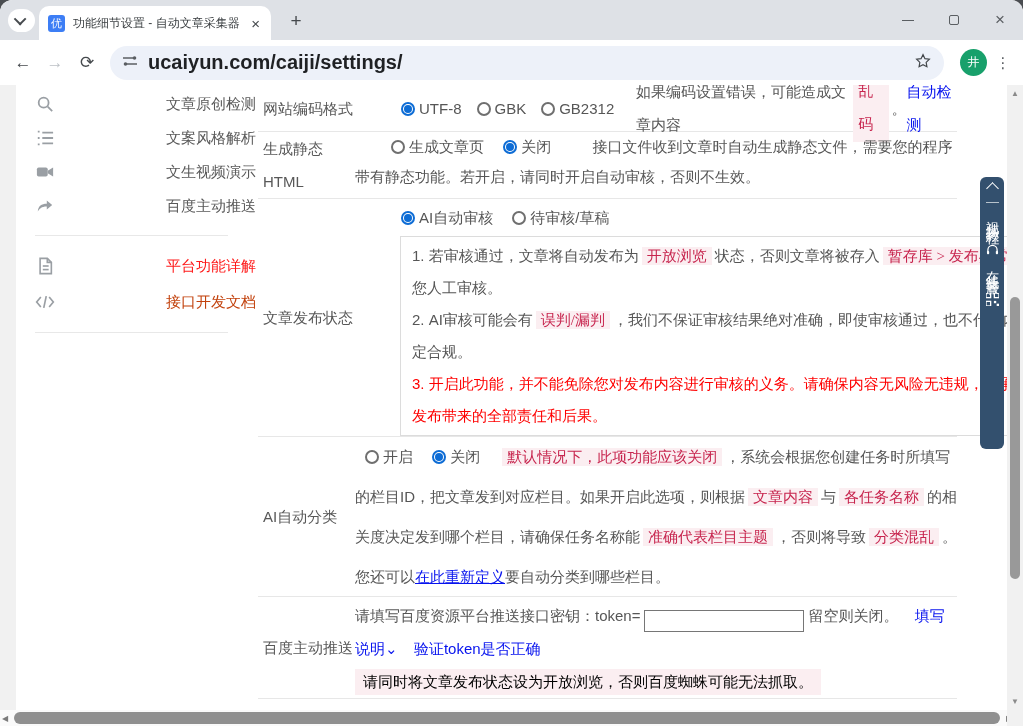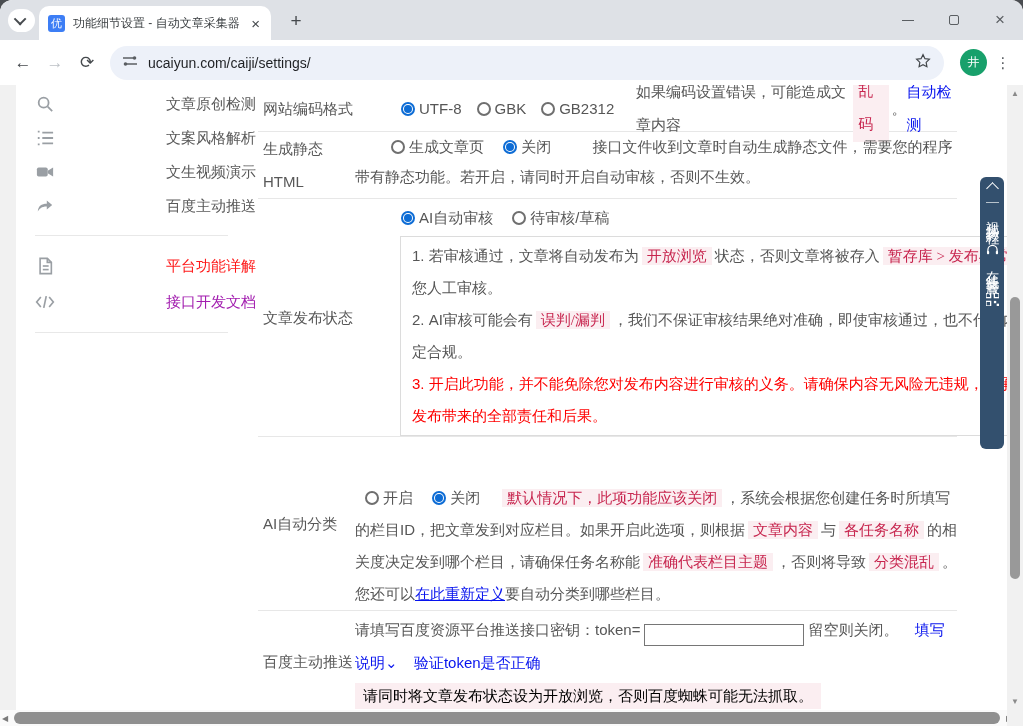--- a/index.html
+++ b/index.html
@@ -22,37 +22,37 @@
   .restore-box { width:10px; height:10px; border:1.2px solid #5a5e62; border-radius:2px; position:relative; background:#dee1e6; }
   .restore-box::before { content:""; position:absolute; left:2px; top:-4px; width:10px; height:10px; border:1.2px solid #5a5e62; border-radius:2px; z-index:-1; }
   .minus-glyph { width:12px; border-top:1.6px solid #5a5e62; }
   .x-glyph { font-size:17px; font-weight:300; }
 
   
   .toolbar { height:45px; background:#fff; display:flex; align-items:center; padding:0 12px 0 8px; gap:2px; }
   .nav-ico { width:30px; height:30px; display:flex; align-items:center; justify-content:center; font-size:17px; color:#45494d; }
   .nav-ico.disabled { color:#bdc1c6; }
   .omnibox { flex:1; height:34px; margin:0 8px 0 6px; background:#edf1f9; border-radius:17px; display:flex; align-items:center; padding:0 12px; gap:10px; }
-  .url-text { flex:1; font-size:14px; color:#1f2124; }
+  .url-text { flex:1; font-size:20px; color:#1f2124;font-weight:bold; }
   .avatar { width:27px; height:27px; border-radius:50%; background:#18a06b; color:#fff; font-size:12px; display:flex; align-items:center; justify-content:center; margin:0 6px; }
   .menu-dots { width:16px; text-align:center; color:#5a5e62; font-size:15px; letter-spacing:0; line-height:1; }
 
   
   .page { position:relative; width:1023px; height:641px; background:#fff; overflow:hidden; font-size:15px; color:#565656; }
   .left-strip { position:absolute; left:0; top:0; width:16px; height:625px; background:#f1f1f1; }
 
   
   .sidebar { position:absolute; left:16px; top:2px; width:240px; padding-left:19px; }
   .side-item { height:34px; display:flex; align-items:center; gap:13px; color:#595959;justify-content:space-between; }
   .side-item.tall { height:36px; }
   .side-icon { flex:none; width:20px; height:20px; color:#9a9fa4; display:flex; align-items:center; justify-content:center; }
   .side-icon svg { display:block; }
   .side-div { width:193px; border-top:1px solid #e8e8e8; margin:12px 0; }
   .red-text { color:#fe1a1a; }
-  .green-text { color:#a21caf; }
+  .green-text { color:#c2410c; }
 
   
   .content { position:absolute; left:258px; top:0; width:699px; line-height:33px; color:#565656; }
   .row { display:flex; border-bottom:1px solid #e7e7e7; }
   .row-label { flex:none; width:97px; display:flex; align-items:center; padding-left:5px; color:#585858; }
   .row-body { flex:1; min-width:0; }
 
   .r-intro { height:40px; }
   .r-intro .row-body { display:flex; align-items:flex-end; padding-bottom:5px; line-height:22px; }
   .r-intro .lnk { margin-left:44px; }
@@ -61,21 +61,21 @@
   .r-enc .row-body { display:flex; align-items:center; }
   .r-enc .indent { width:46px; flex:none; }
 
   .r-static .row-body { line-height:30px; text-indent:36px; }
   .r-static .row-body * { text-indent:0; }
 
   .r-publish .row-body { padding:4px 0 0; }
   .radio-line { line-height:30px; padding-left:46px; }
   .note-box { width:672px; margin:3px 10px 0 45px; border:1px solid #dcdcdc; padding:3px 11px; line-height:32px; }
 
-  .r-cat .row-body { line-height:32px; text-indent:10px;margin-top:45px; }
+  .r-cat .row-body { line-height:39px; text-indent:10px; }
   .r-cat .row-body * { text-indent:0; }
 
   .r-baidu .row-body { padding-top:2px; line-height:33px; }
 
   .radio-opt { white-space:nowrap; margin-right:15px; }
   .radio { display:inline-block; width:14px; height:14px; border:2px solid #6f6f6f; border-radius:50%; vertical-align:-2px; margin-right:4px; background:#fff; position:relative; }
   .radio.on { border-color:#0d6cd5; }
   .radio.on::after { content:""; position:absolute; left:1px; top:1px; right:1px; bottom:1px; border-radius:50%; background:#0d6cd5; }
 
   .lnk { color:#0713ee; cursor:pointer; }

